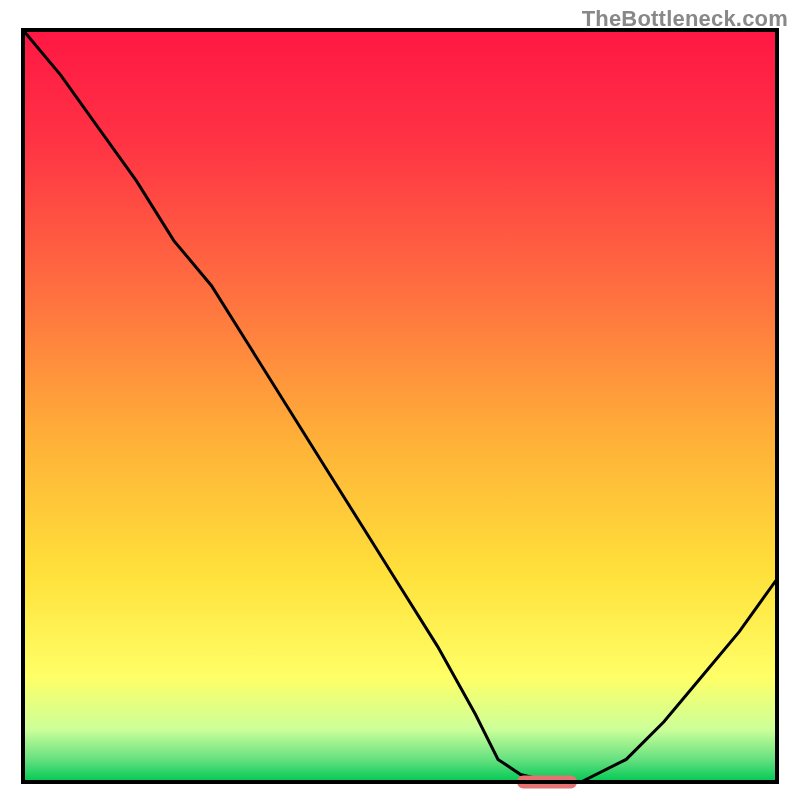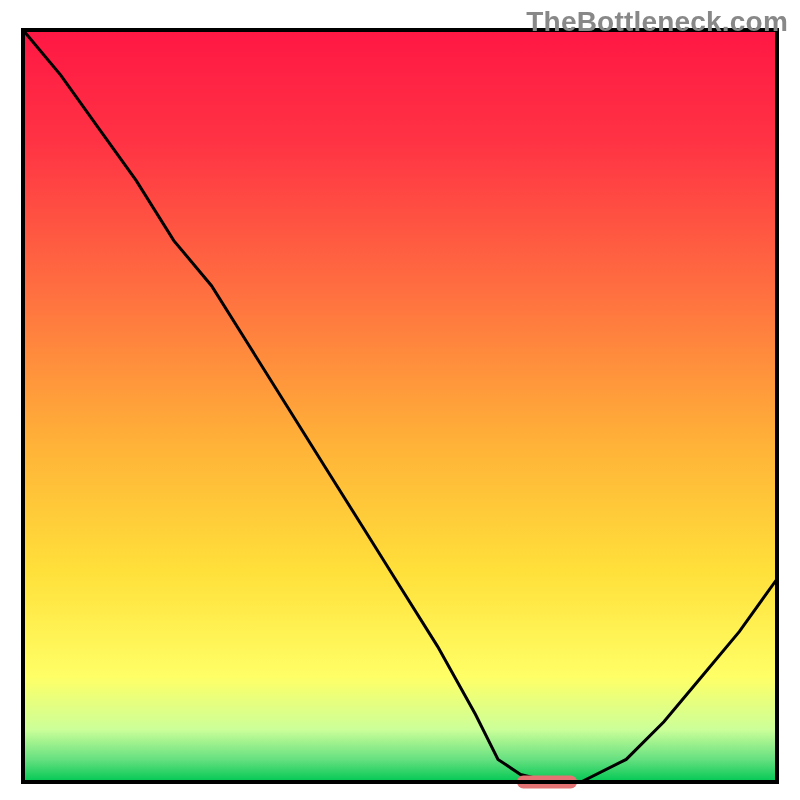--- a/index.html
+++ b/index.html
@@ -12,21 +12,21 @@
   }
   .chart-container {
     position: relative;
     width: 800px;
     height: 800px;
   }
   .watermark {
     position: absolute;
     top: 6px;
     right: 12px;
-    font-size: 28px;
+    font-size: 22px;
     font-weight: 600;
     color: #888888;
     letter-spacing: 0.2px;
     z-index: 10;
   }
   svg {
     display: block;
     position: absolute;
     top: 0;
     left: 0;

